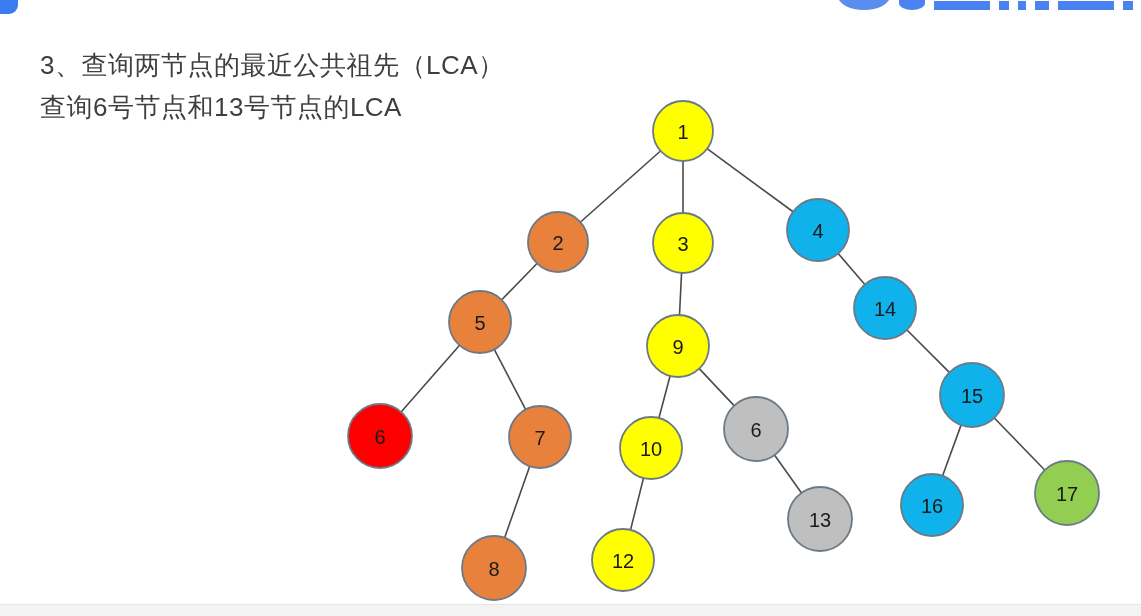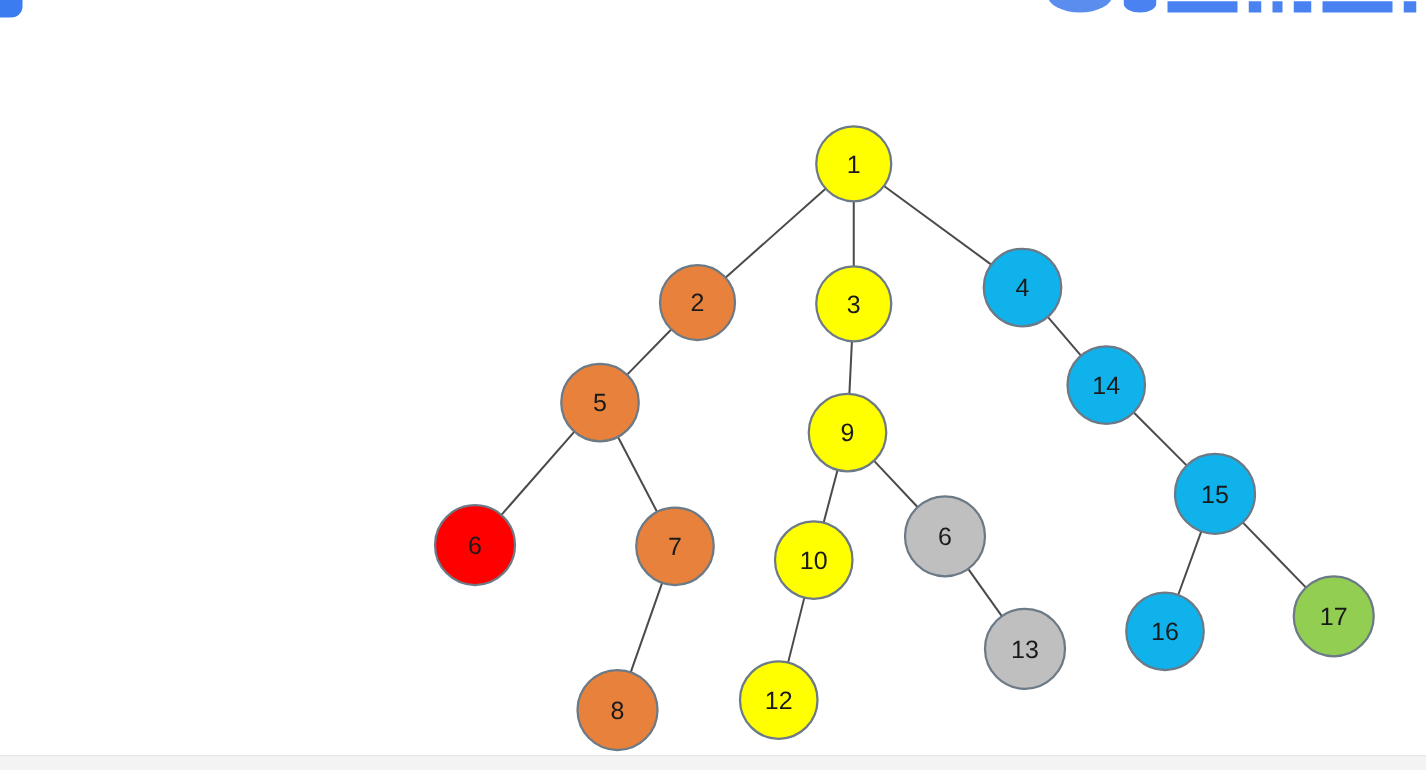--- a/index.html
+++ b/index.html
@@ -131,20 +131,24 @@
     <span class="wm-blob"></span>
     <span class="wm-blob b2"></span>
     <span class="wm-bar long"></span>
     <span class="wm-bar short"></span>
     <span class="wm-bar tiny"></span>
     <span class="wm-bar mid"></span>
     <span class="wm-bar long"></span>
     <span class="wm-bar short"></span>
   </div>
 
+  <div id="heading">
+    <div class="line">3、查询两节点的最近公共祖先（LCA）</div>
+    <div class="line">查询6号节点和13号节点的LCA</div>
+  </div>
 
   <div id="tree-figure">
     <svg id="tree-svg" width="1141" height="604" viewBox="0 0 1141 604">
       <g id="edge-layer">
           <line x1="661.3155613700833" y1="150.25578150336605" x2="579.6844386299167" y2="222.74421849663395" class="edge" stroke="#4a4a4a"></line>
           <line x1="683" y1="160" x2="683" y2="214" class="edge" stroke="#4a4a4a"></line>
           <line x1="706.3857448798154" y1="148.149546245198" x2="793.8078501243289" y2="212.25909009117447" class="edge" stroke="#4a4a4a"></line>
           <line x1="537.7550960522433" y1="262.7640040489812" x2="500.9430040838862" y2="300.51999581139876" class="edge" stroke="#4a4a4a"></line>
           <line x1="460.2168654507559" y1="344.55277338613826" x2="400.4425723675522" y2="412.6954675009905" class="edge" stroke="#4a4a4a"></line>
           <line x1="493.8769802008506" y1="348.5975453849636" x2="526.1230197991495" y2="410.4024546150364" class="edge" stroke="#4a4a4a"></line>

